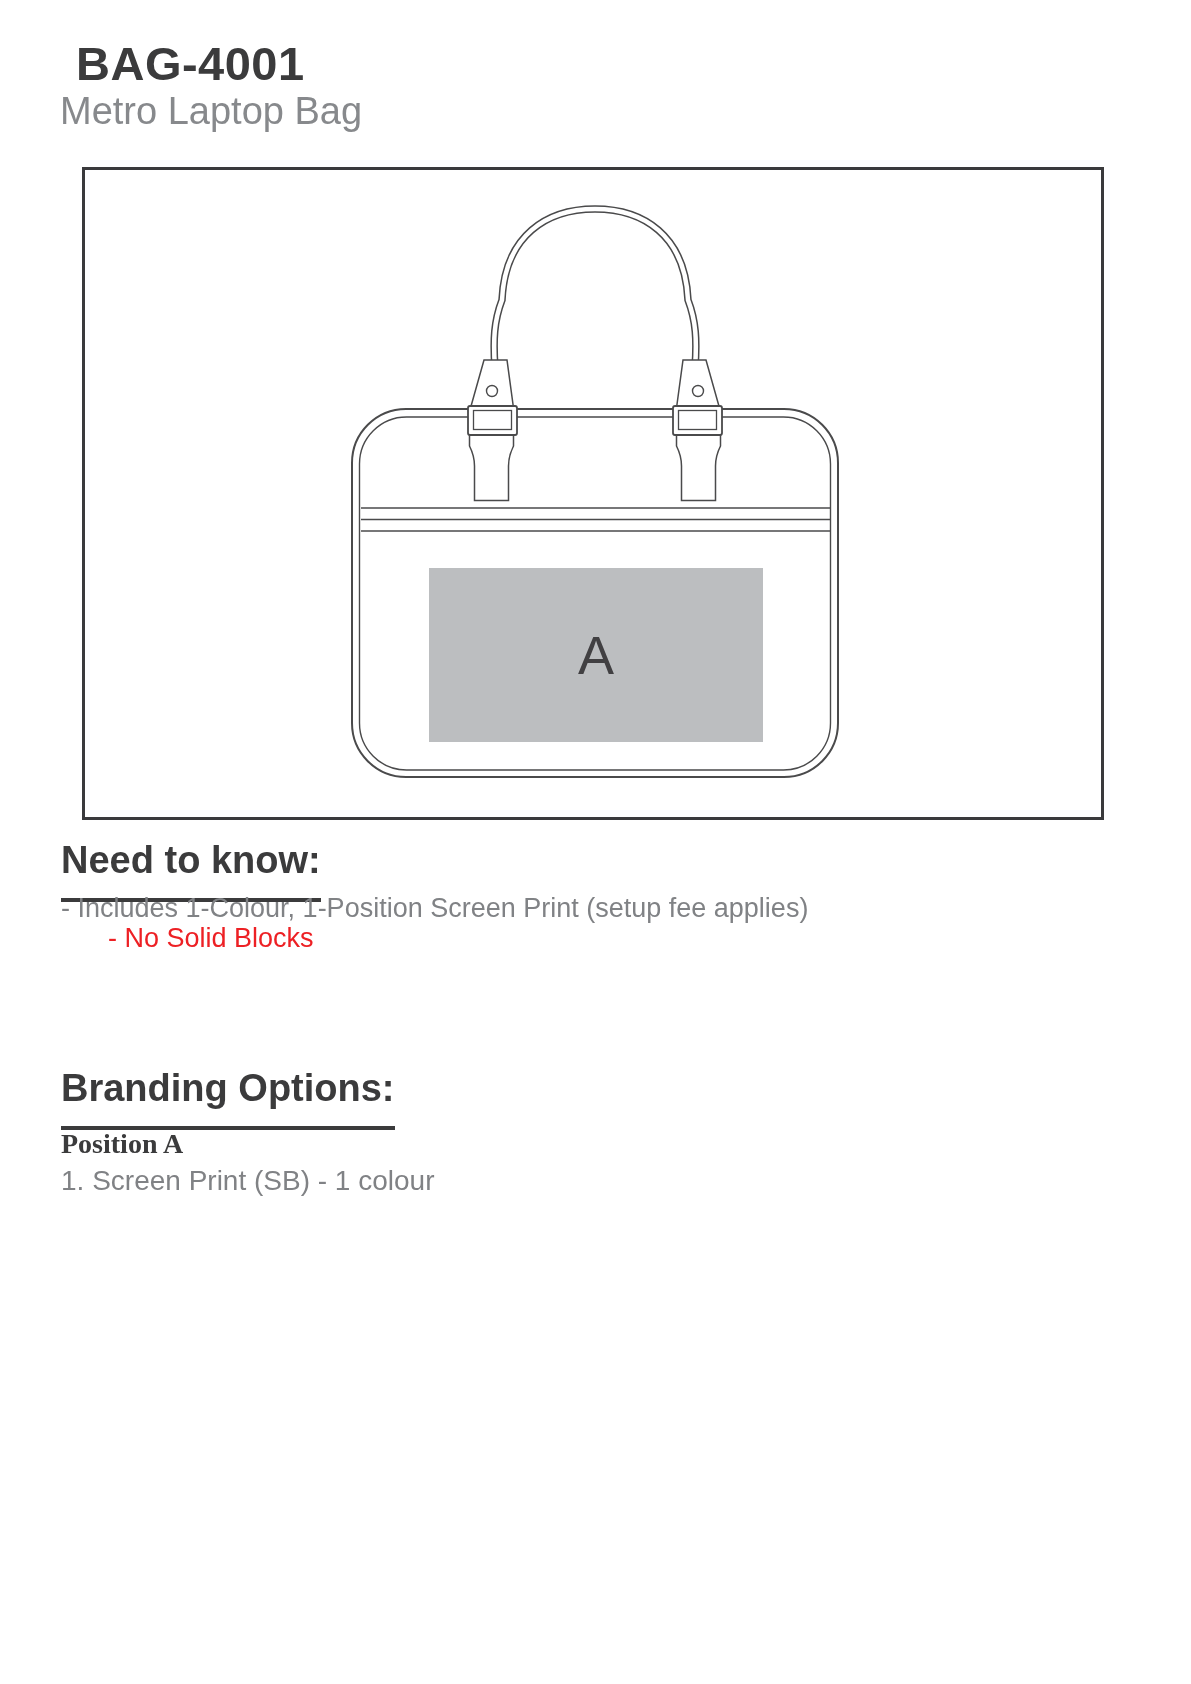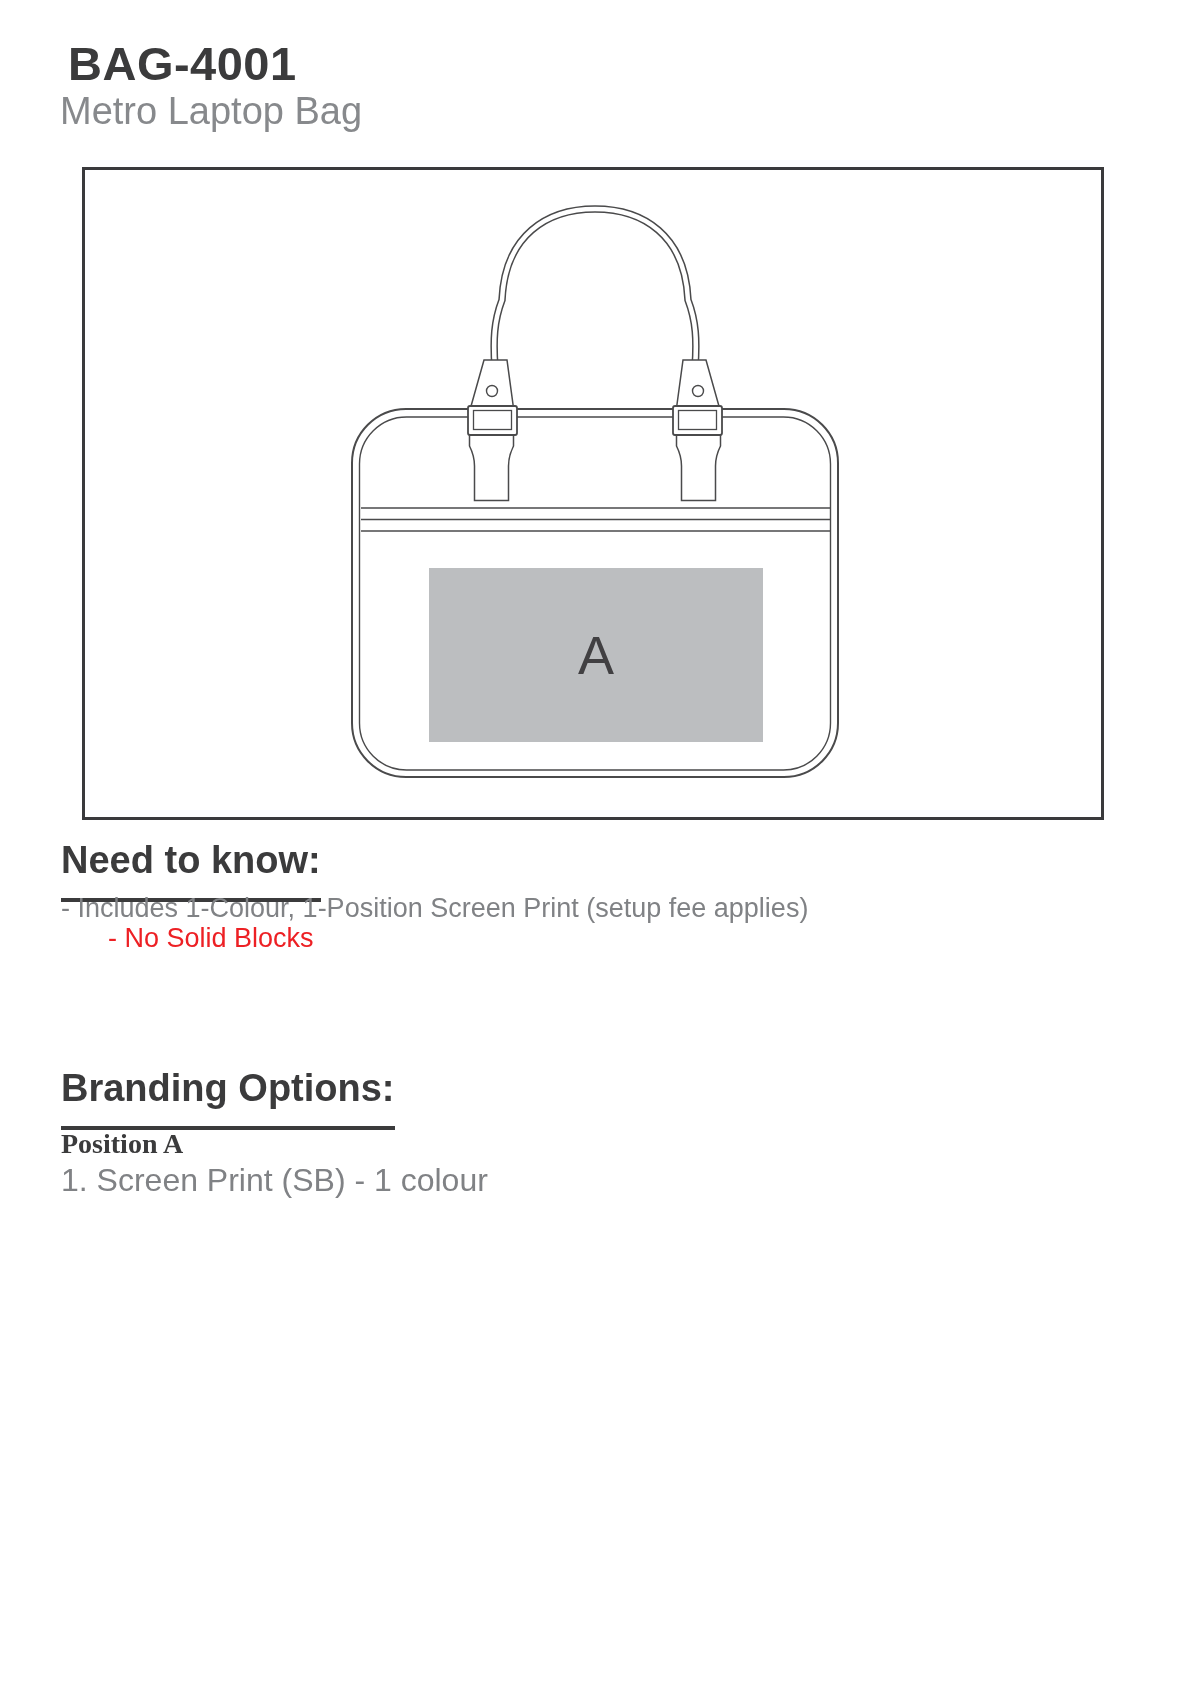--- a/index.html
+++ b/index.html
@@ -12,21 +12,21 @@
     width: 1191px;
     height: 1684px;
     background: #ffffff;
     font-family: "Liberation Sans", "DejaVu Sans", sans-serif;
     overflow: hidden;
   }
   .abs { position: absolute; }
 
   
   .product-code {
-    left: 68px; top: 40px;
+    left: 76px; top: 40px;
     font-size: 47px;
     font-weight: bold;
     color: #3b3b3c;
     letter-spacing: 0.5px;
     line-height: 1;
   }
   .product-name {
     left: 60px; top: 92px;
     font-size: 38px;
     font-weight: normal;
@@ -71,21 +71,21 @@
   .position-title {
     left: 61px; top: 1130px;
     font-size: 28px;
     font-weight: bold;
     color: #3b3b3c;
     line-height: 1;
     font-family: Liberation Serif, serif;
   }
   .option-lines {
     left: 61px; top: 1165px;
-    font-size: 32px;
+    font-size: 28px;
     line-height: 31px;
     color: #808285;
   }
   .option-lines .indent { padding-left: 28px; }
 </style>
 </head>
 <body>
 
 <div class="page">
 

